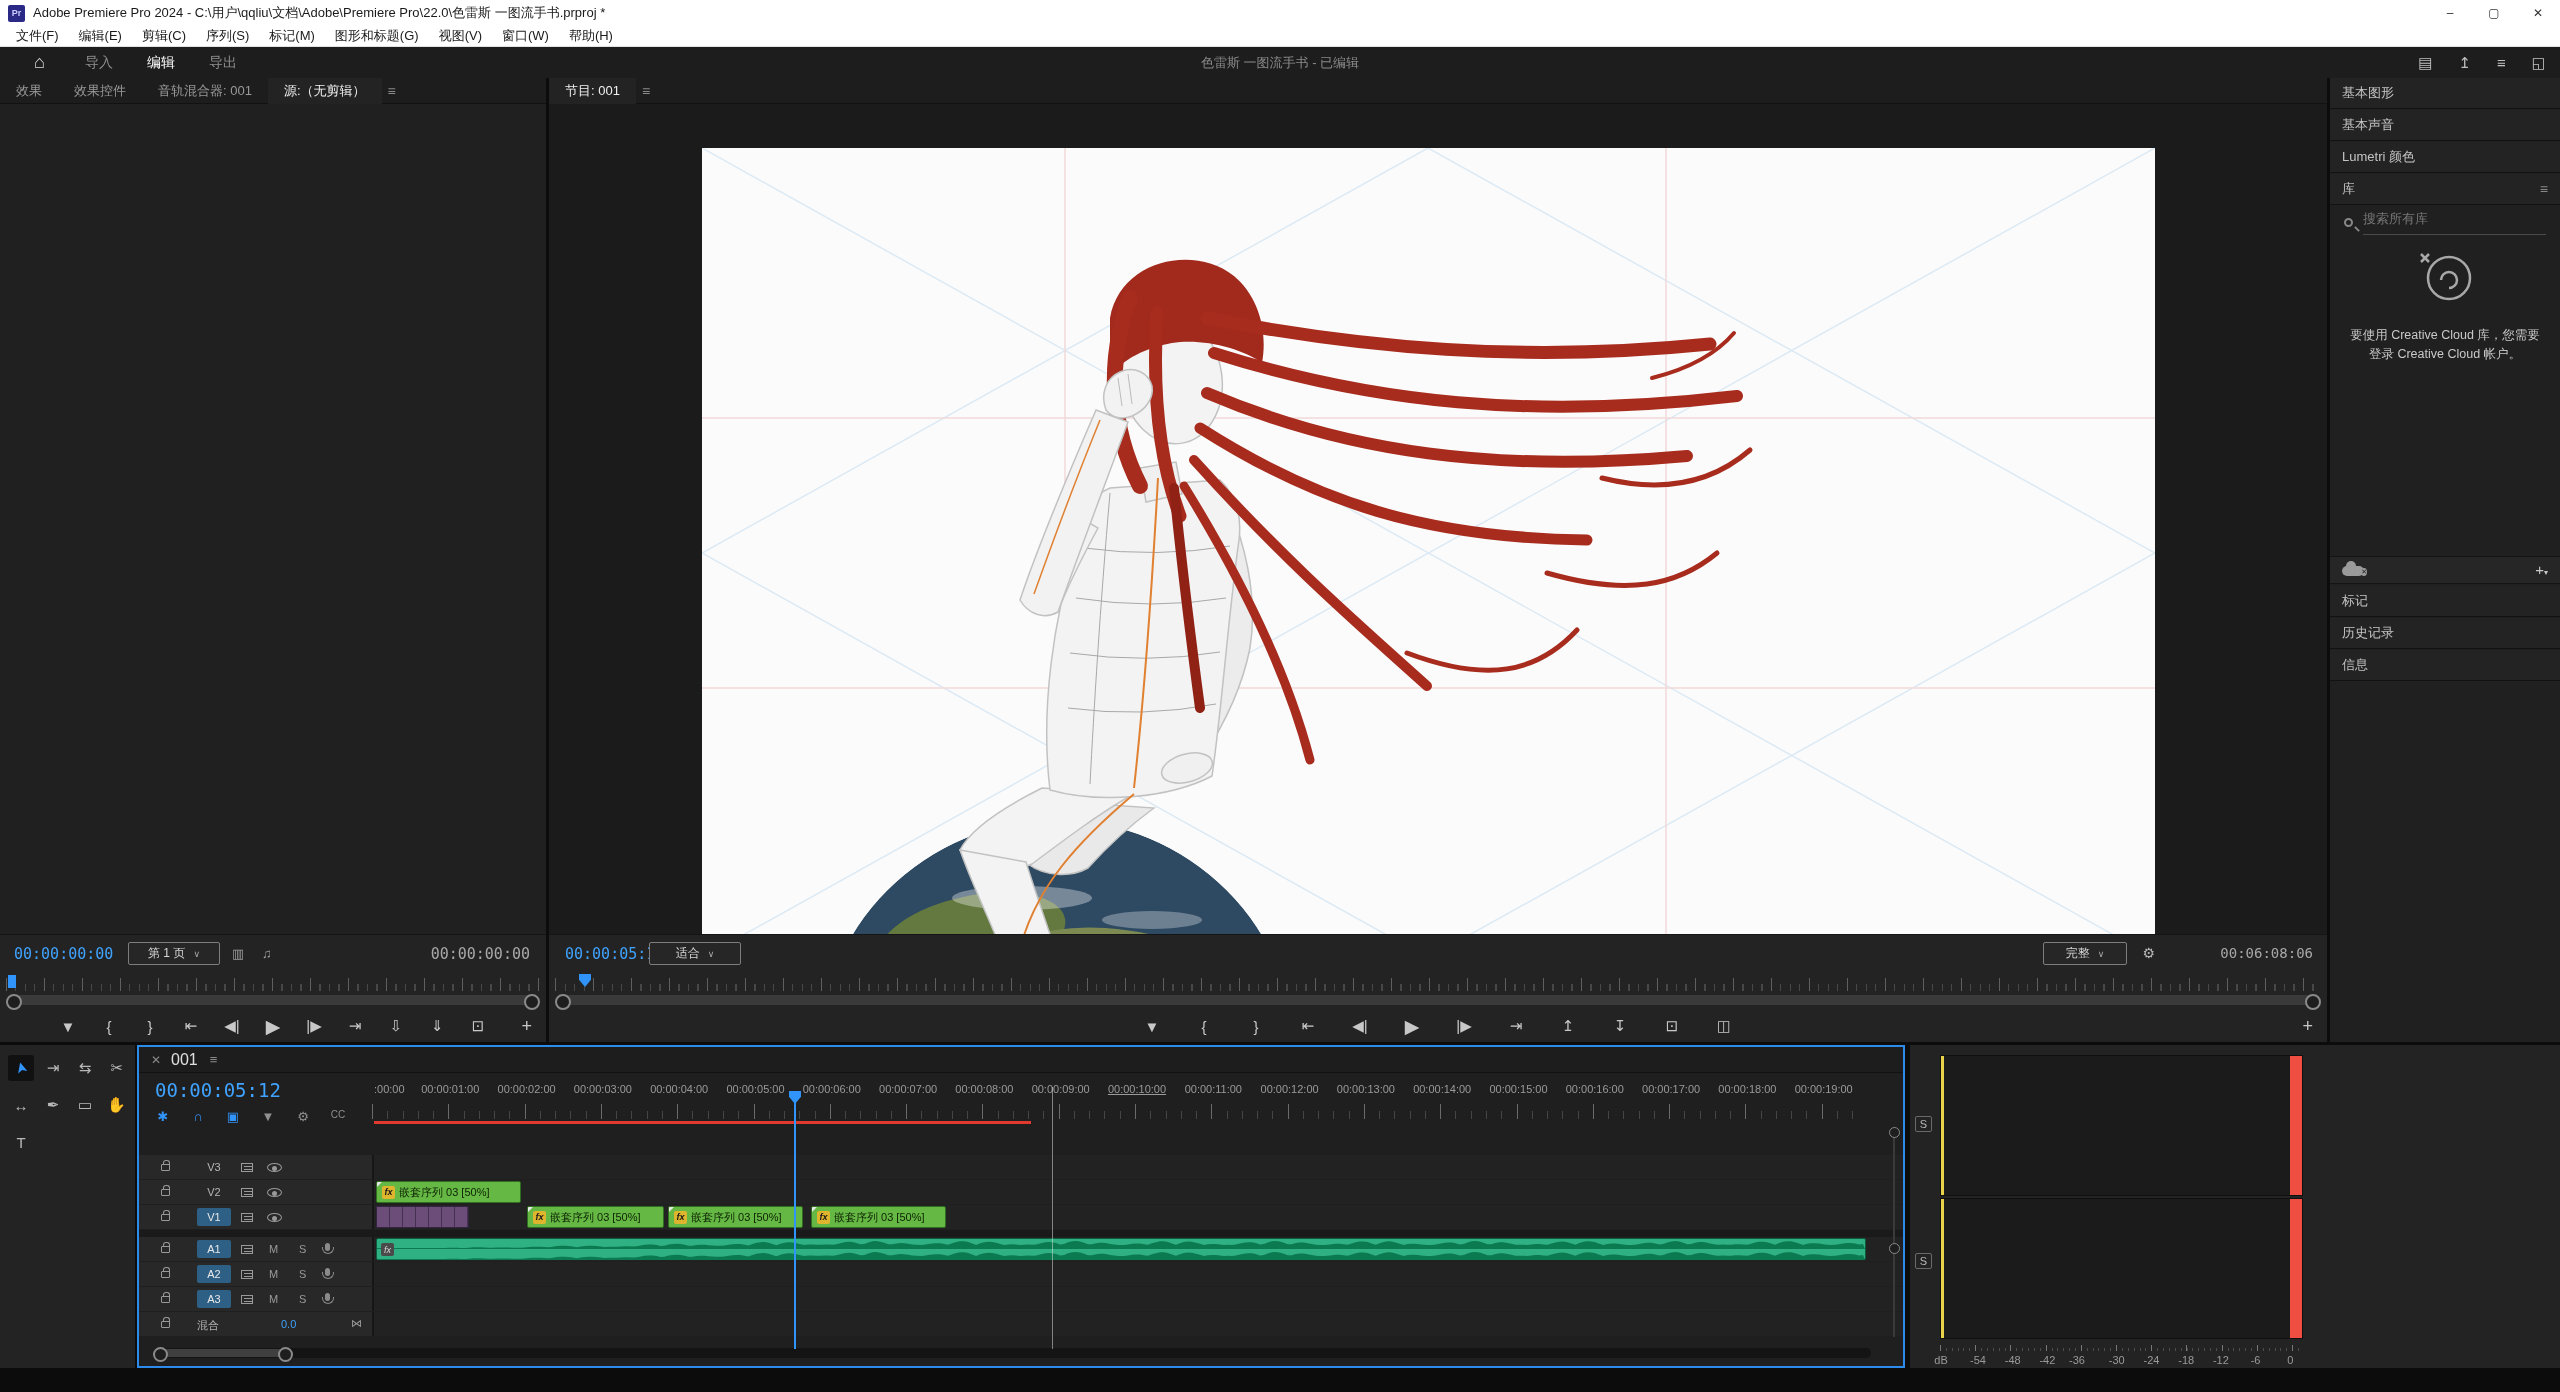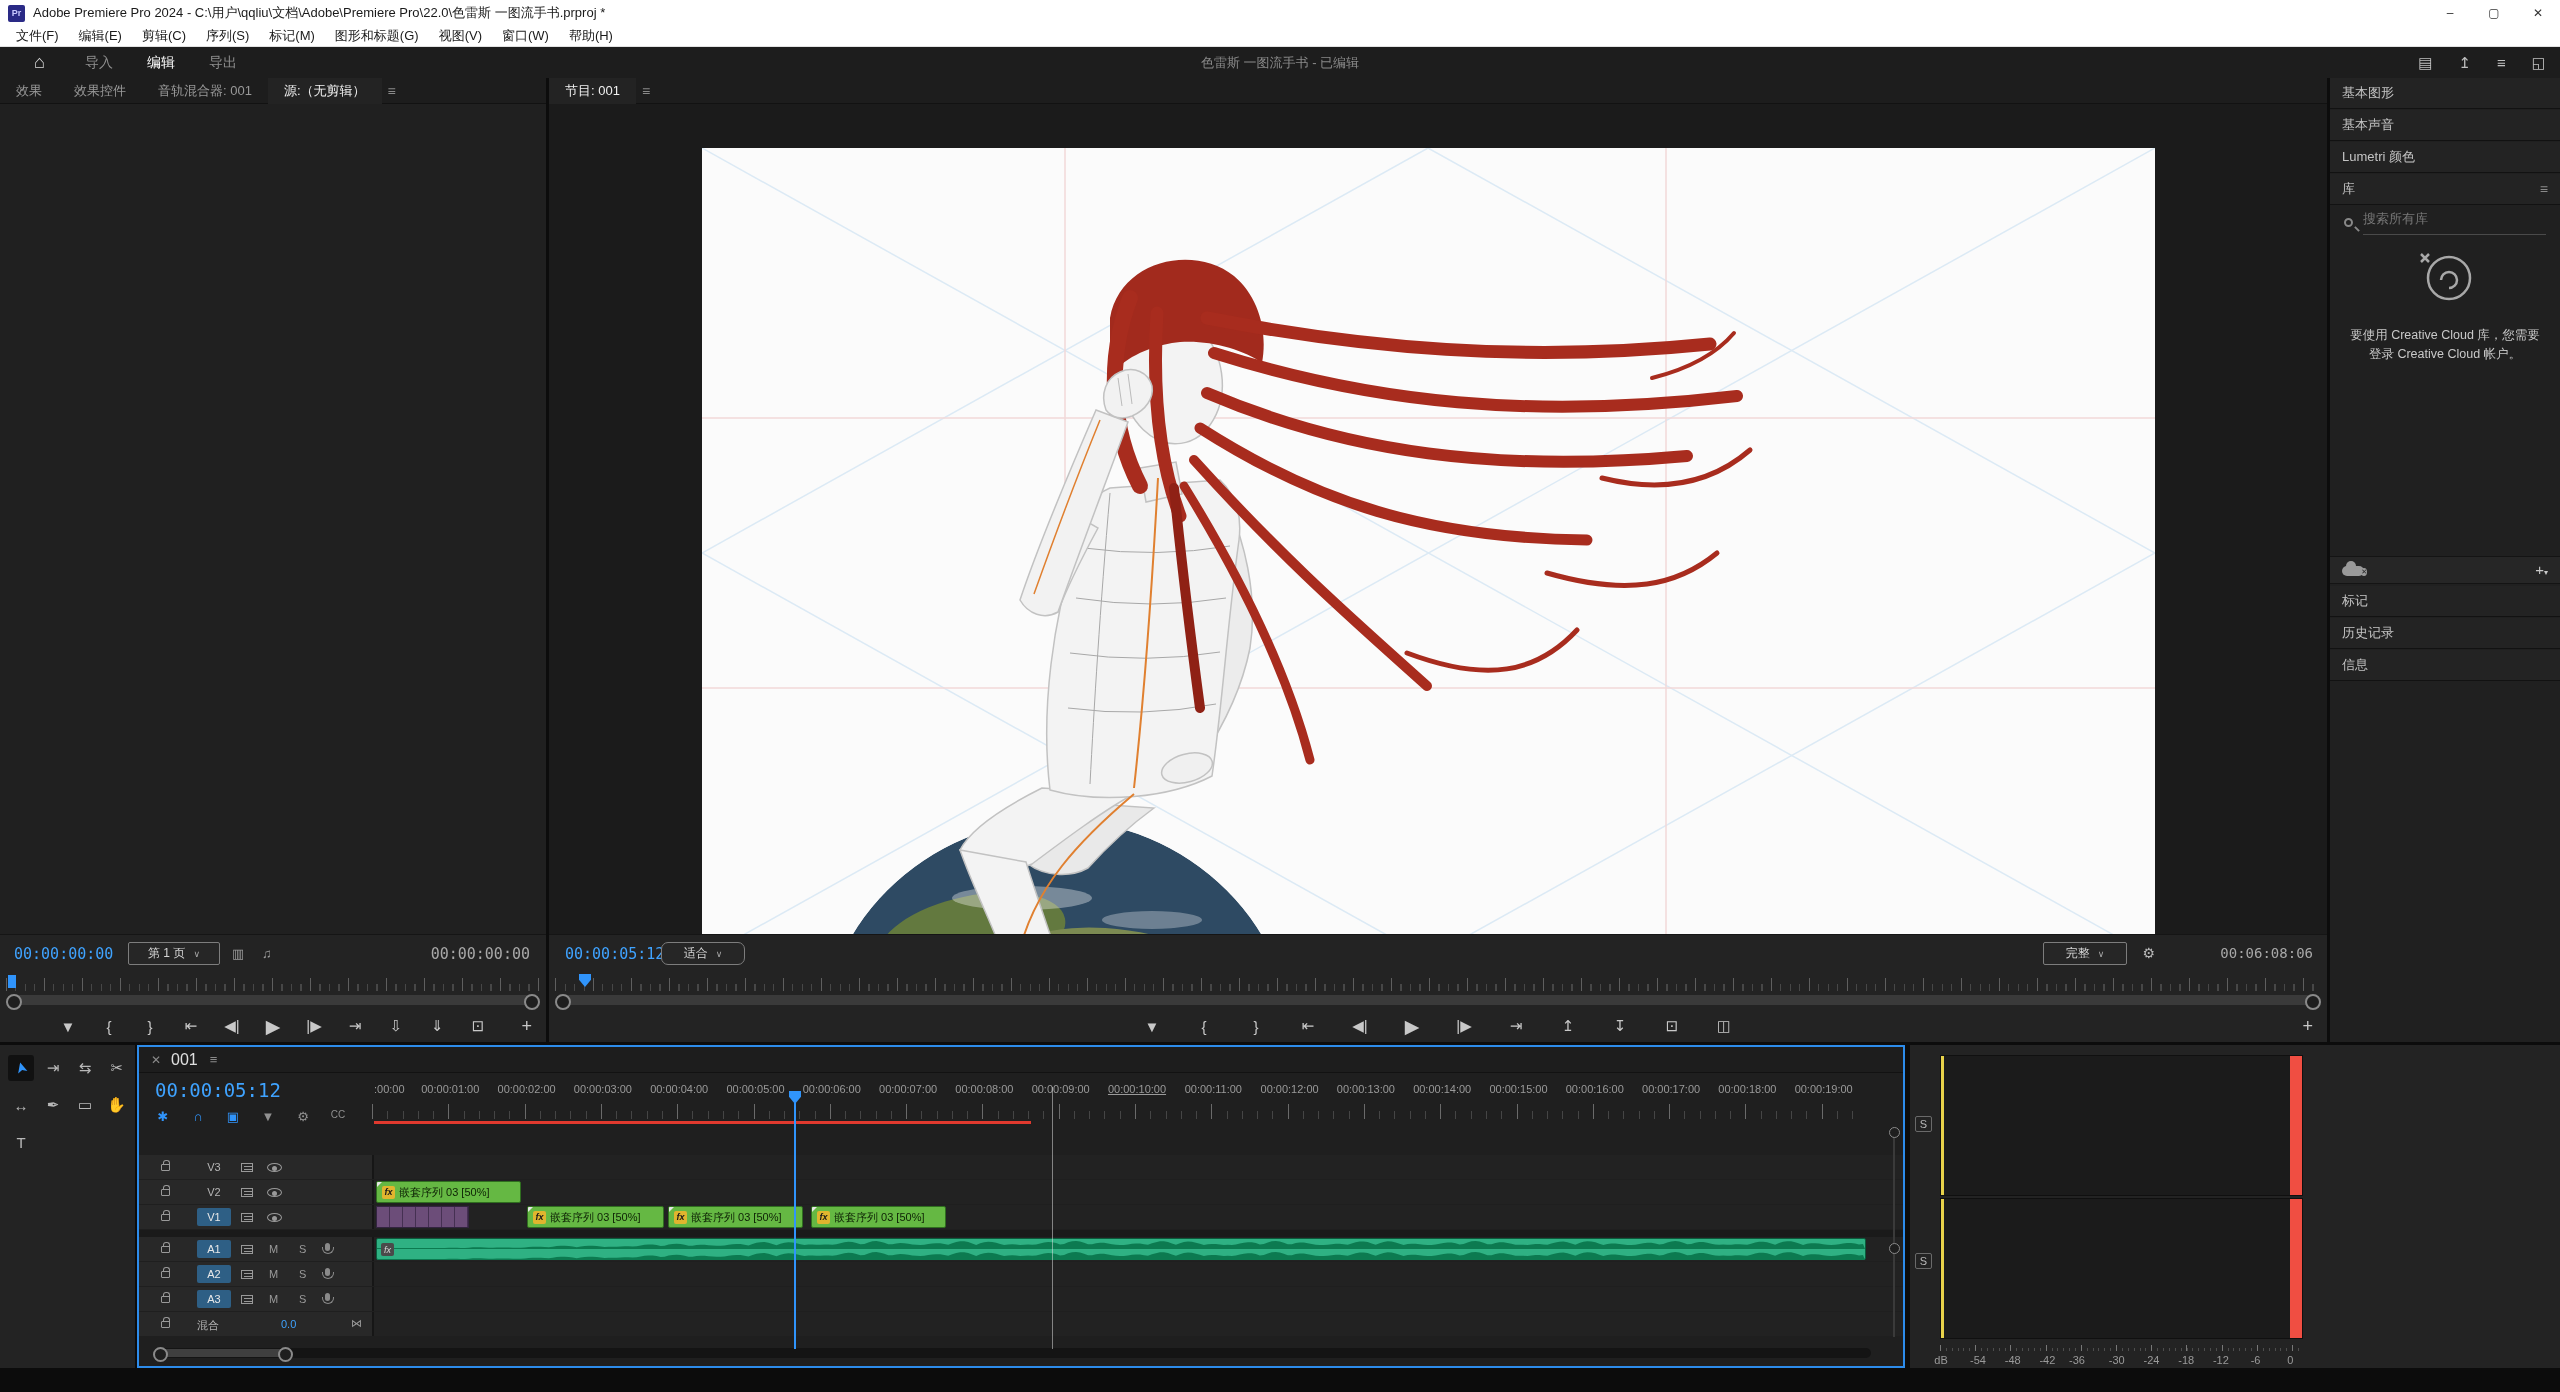--- a/index.html
+++ b/index.html
@@ -303,21 +303,21 @@
             <path d="M404,262 C398,246 404,230 418,224 C432,218 446,224 450,238 C452,250 444,262 430,268 C420,272 410,270 404,262 Z" fill="#f2f2f2" stroke="#c2c2c2" stroke-width="1.5"></path>
             <path d="M416,230 L420,258 M426,226 L430,256" stroke="#bbbbbb" stroke-width="1" fill="none"></path>
             <path d="M332,446 C352,390 376,326 398,272" stroke="#e08030" stroke-width="1.5" fill="none"></path>
           </g>
         </svg>
       </div>
     </div>
     <div class="mon-controls">
       <div class="mon-row1">
         <span class="tc tc-blue" style="position:absolute;left:16px;top:4px;">00:00:05:12</span>
-        <div class="selbox" style="left:112px;width:84px;border-radius:7px;">
+        <div class="selbox" style="left:100px;width:92px;">
           <span>适合</span>
             <span style="font-size:9px;color:#aaa;">∨</span>
         </div>
         <div class="selbox" style="right:200px;width:84px;left:auto;">
           <span>完整</span>
             <span style="font-size:9px;color:#aaa;">∨</span>
         </div>
         <span style="position:absolute;right:172px;top:4px;color:#b8b8b8;font-size:14px;">⚙</span>
         <span class="tc tc-gray" style="position:absolute;right:14px;top:4px;font-size:14px;">00:06:08:06</span>
       </div>

